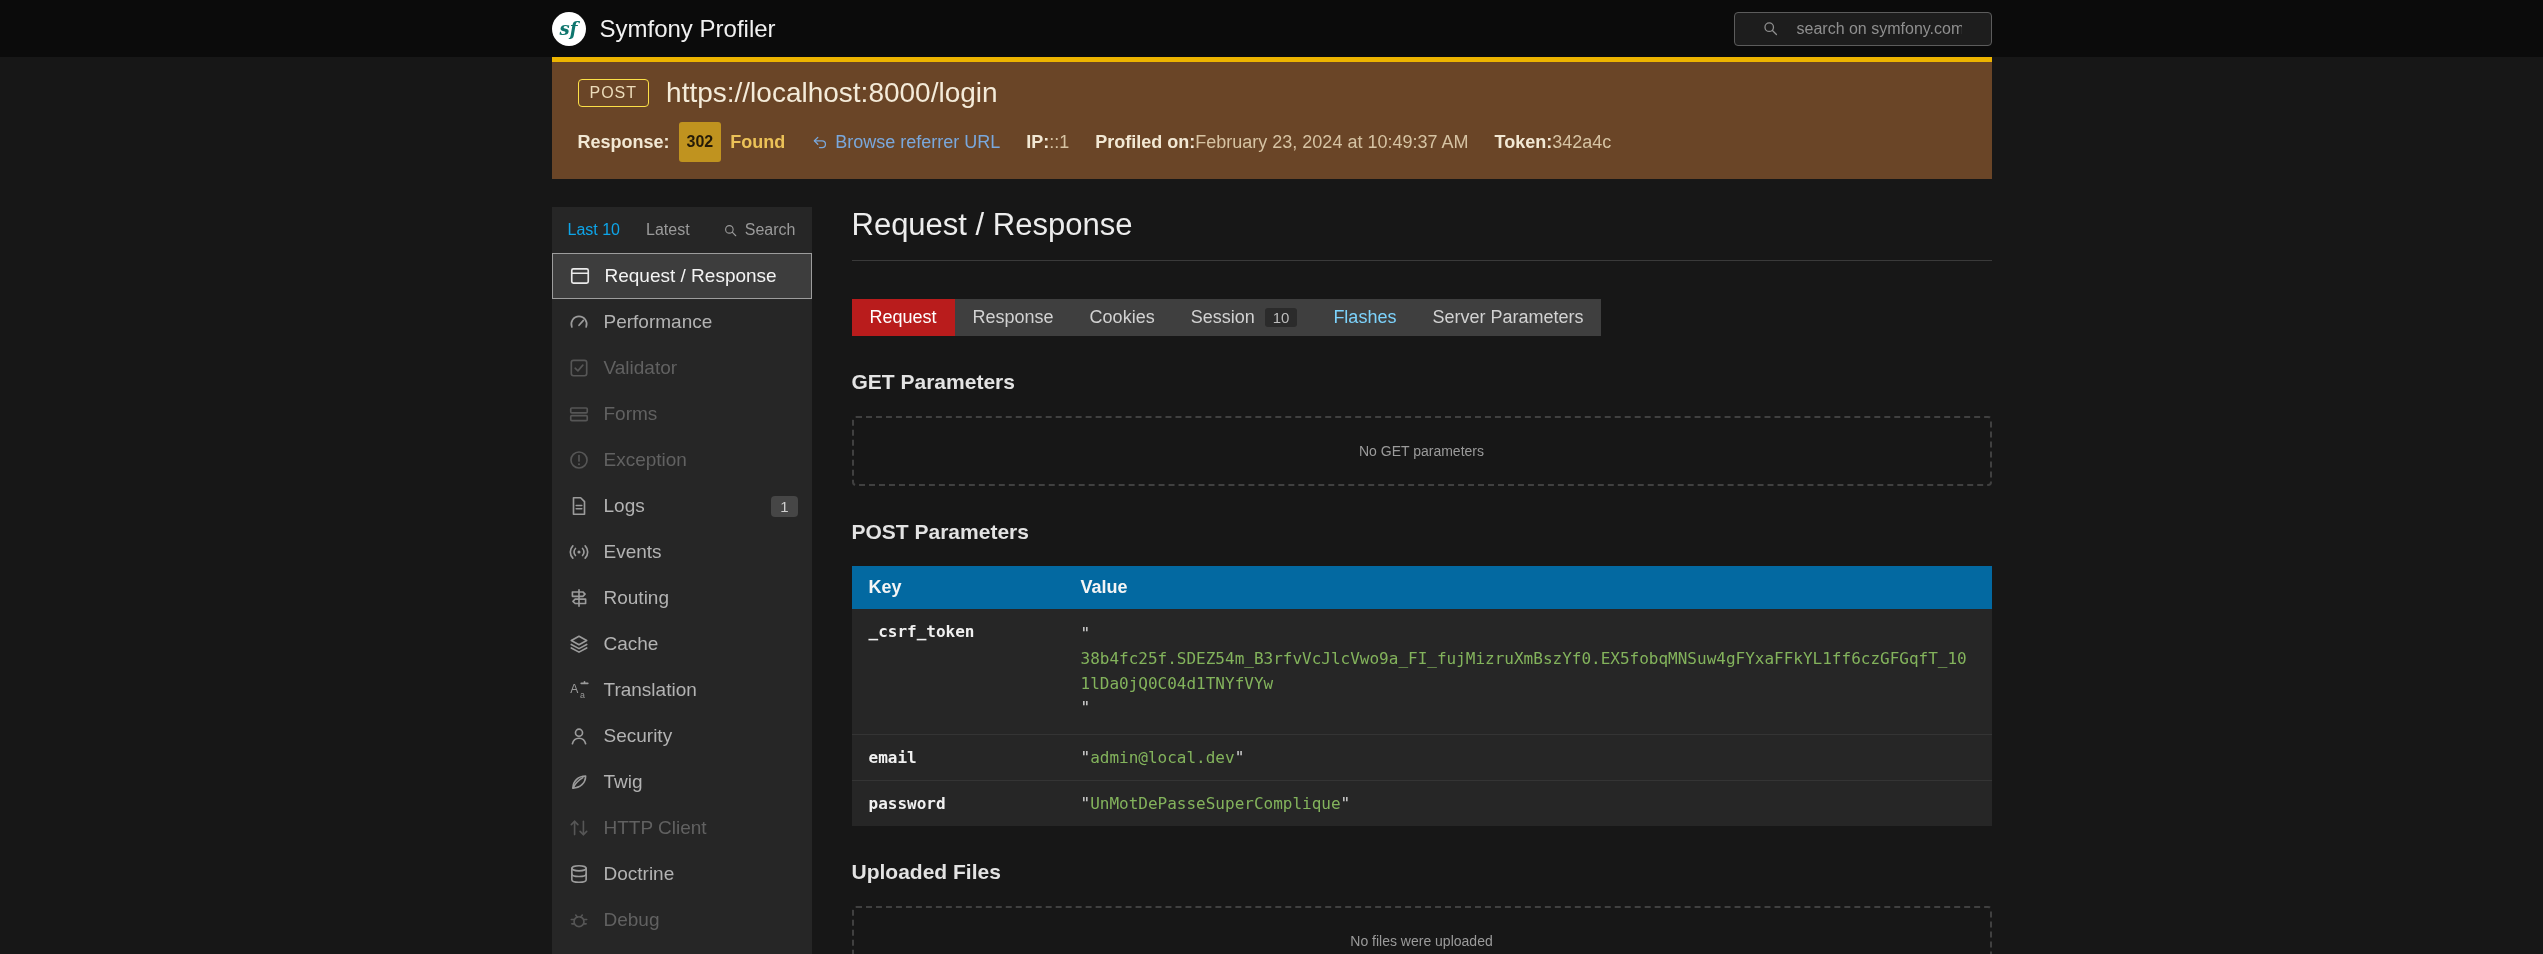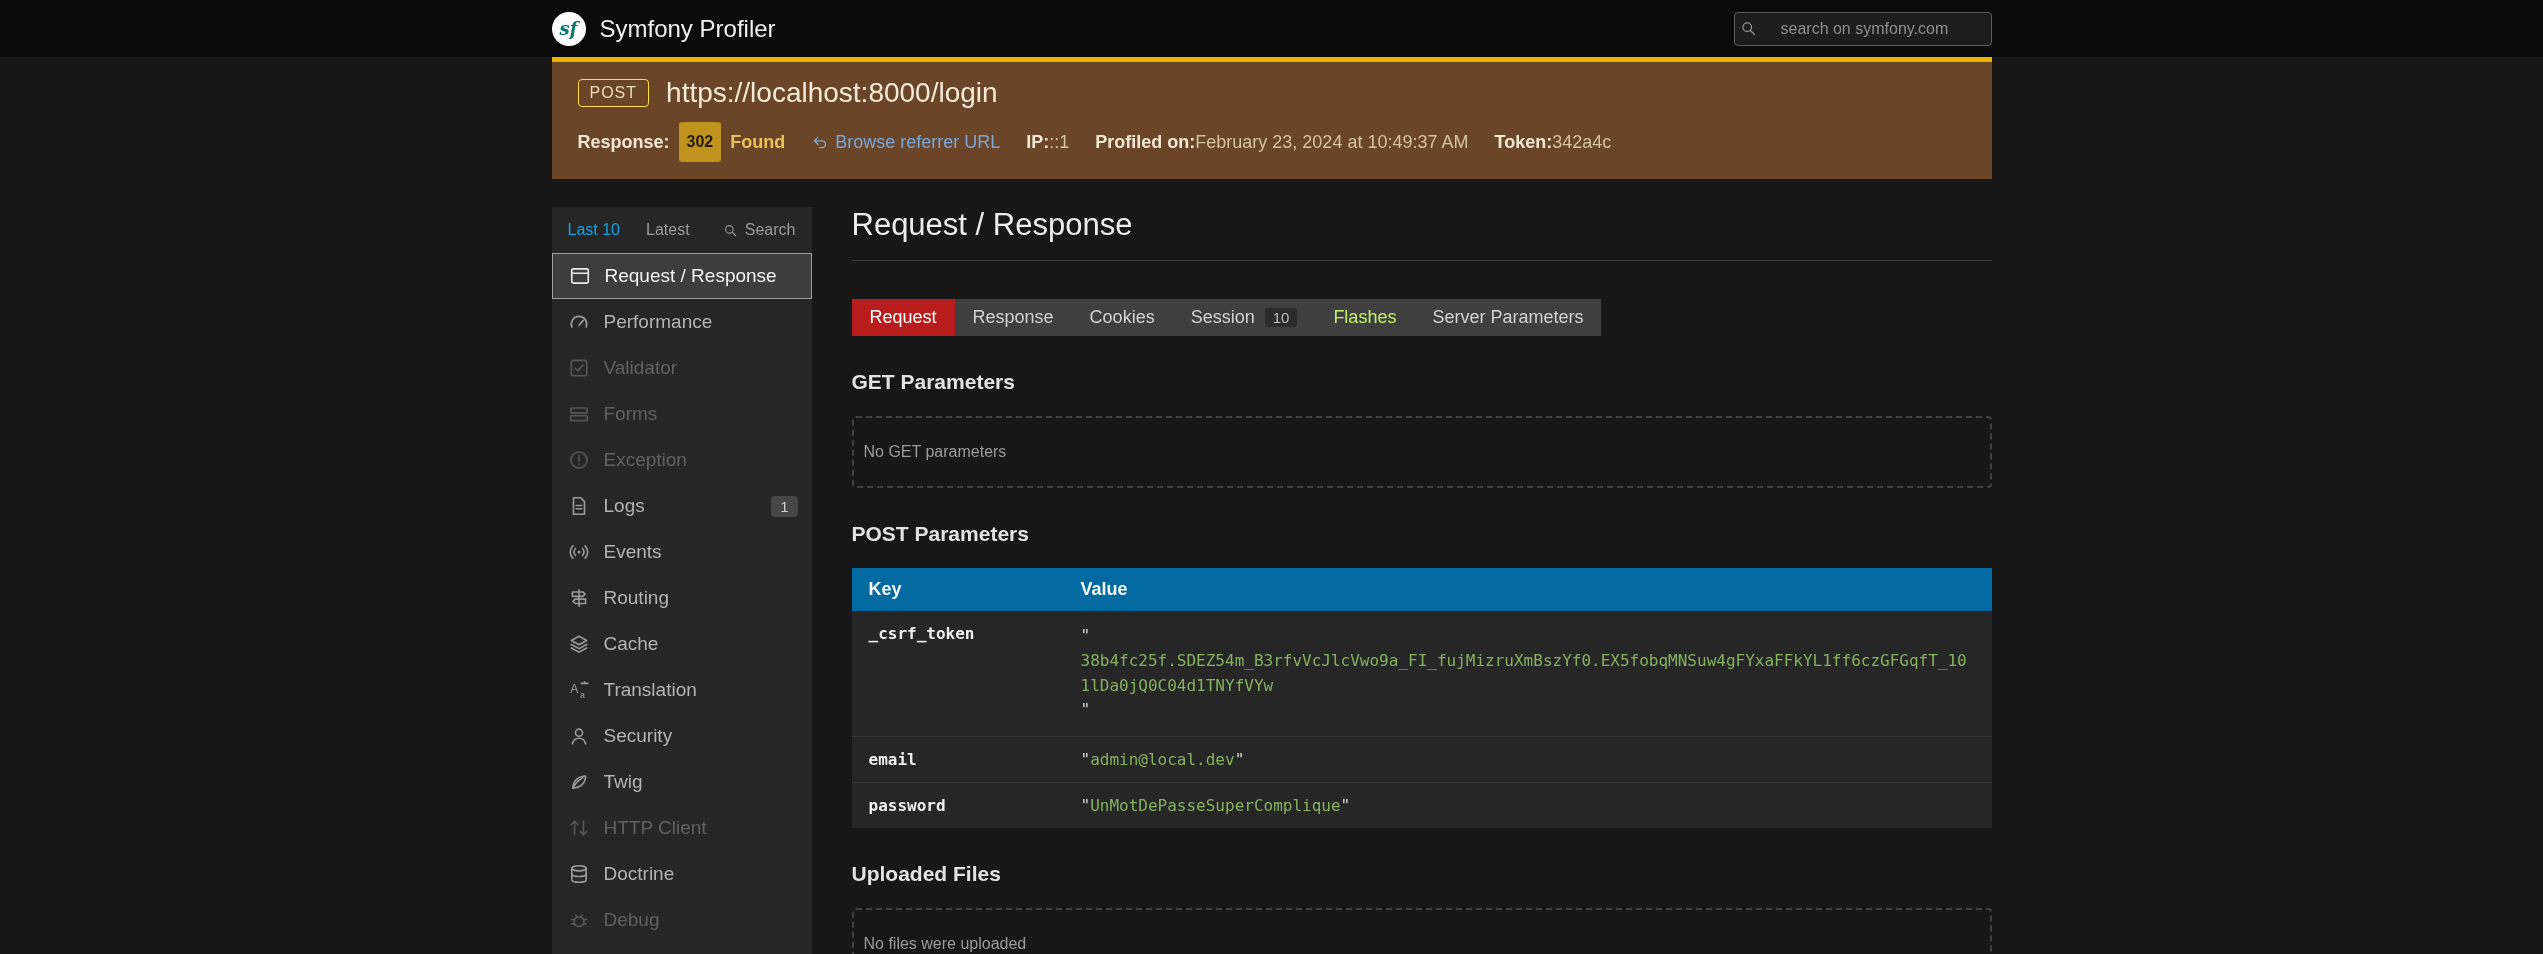--- a/index.html
+++ b/index.html
@@ -15,22 +15,22 @@
   .topbar { background:#0b0b0b; height:57px; }
   .topbar .wrap { display:flex; align-items:center; justify-content:space-between; height:100%; }
   .brand { display:flex; align-items:center; gap:14px; }
   .sf-logo {
     width:34px; height:34px; border-radius:50%; background:#fff; color:#0f766e;
     display:flex; align-items:center; justify-content:center;
     font-family:"DejaVu Serif", serif; font-style:italic; font-weight:bold; font-size:18px;
   }
   .brand-title { font-size:24px; color:#f1f1f1; }
   .searchbox {
-    display:flex; align-items:center; gap:22px; width:258px; height:34px;
-    background:#1d1d1d; border:1px solid #5c5c5c; border-radius:4px; padding:0 5px; color:#8f8f8f;
+    display:flex; align-items:center; gap:16px; width:258px; height:34px;
+    background:#1d1d1d; border:1px solid #5c5c5c; border-radius:4px; padding:0 27px; color:#8f8f8f;
   }
   .searchbox input {
     flex:1; min-width:0; background:transparent; border:none; outline:none;
     color:#cfcfcf; font-size:16px; font-family:inherit;
   }
   .searchbox input::placeholder { color:#8f8f8f; }
 
   
   .status { background:#6a4527; border-top:5px solid #edb400; padding:15px 26px 17px; }
   .status-line1 { display:flex; align-items:center; gap:17px; }
@@ -72,25 +72,25 @@
   .icon svg .fill { fill:currentColor; stroke:none; }
   .icon-14 { width:15px; height:15px; display:inline-flex; flex:none; }
   .icon-16 { width:17px; height:17px; display:inline-flex; flex:none; }
 
   
   .main { flex:1; min-width:0; }
   .page-title { margin:0; font-size:31px; font-weight:400; color:#ededed; padding-bottom:17px; border-bottom:1px solid #3a3a3a; }
   .tabs { display:inline-flex; background:#3f3f3f; margin-top:38px; }
   .tab { padding:8px 18px; font-size:18px; color:#d2d2d2; display:flex; align-items:center; gap:10px; cursor:pointer; white-space:nowrap; }
   .tab.active { background:#b91c1c; color:#ffffff; }
-  .tab.disabled { color:#bef264; cursor:default; }
+  .tab.disabled { color:#7dd3fc; cursor:default; }
   .tab-badge { background:#2b2b2b; color:#bdbdbd; border-radius:3px; padding:1px 8px; font-size:15px; }
 
   .section-title { font-size:21px; color:#e3e3e3; margin:34px 0 22px; font-weight:bold; }
-  .empty-box { border:2px dashed #404040; border-radius:4px; text-align:left; padding:25px 10px; color:#9b9b9b; font-size:16px; }
+  .empty-box { border:2px dashed #404040; border-radius:4px; text-align:center; padding:25px 10px; color:#9b9b9b; font-size:14px; }
 
   table.params { width:100%; border-collapse:collapse; background:#262626; }
   .params th { background:#0369a1; color:#f5f5f5; font-size:18px; text-align:left; padding:11px 17px; font-weight:bold; }
   .params td { padding:13px 17px; border-top:1px solid #343434; vertical-align:top; }
   .params tr:first-child td { border-top:none; }
   .params td.key { width:212px; font-family:"DejaVu Sans Mono", monospace; font-size:16px; font-weight:bold; color:#f0f0f0; }
   .params td.val { font-family:"DejaVu Sans Mono", monospace; font-size:16px; color:#d8d8d8; word-break:break-all; }
   .val-line { line-height:1.55; }
   .tok { color:#83b35c; }
   .q { color:#d8d8d8; }

